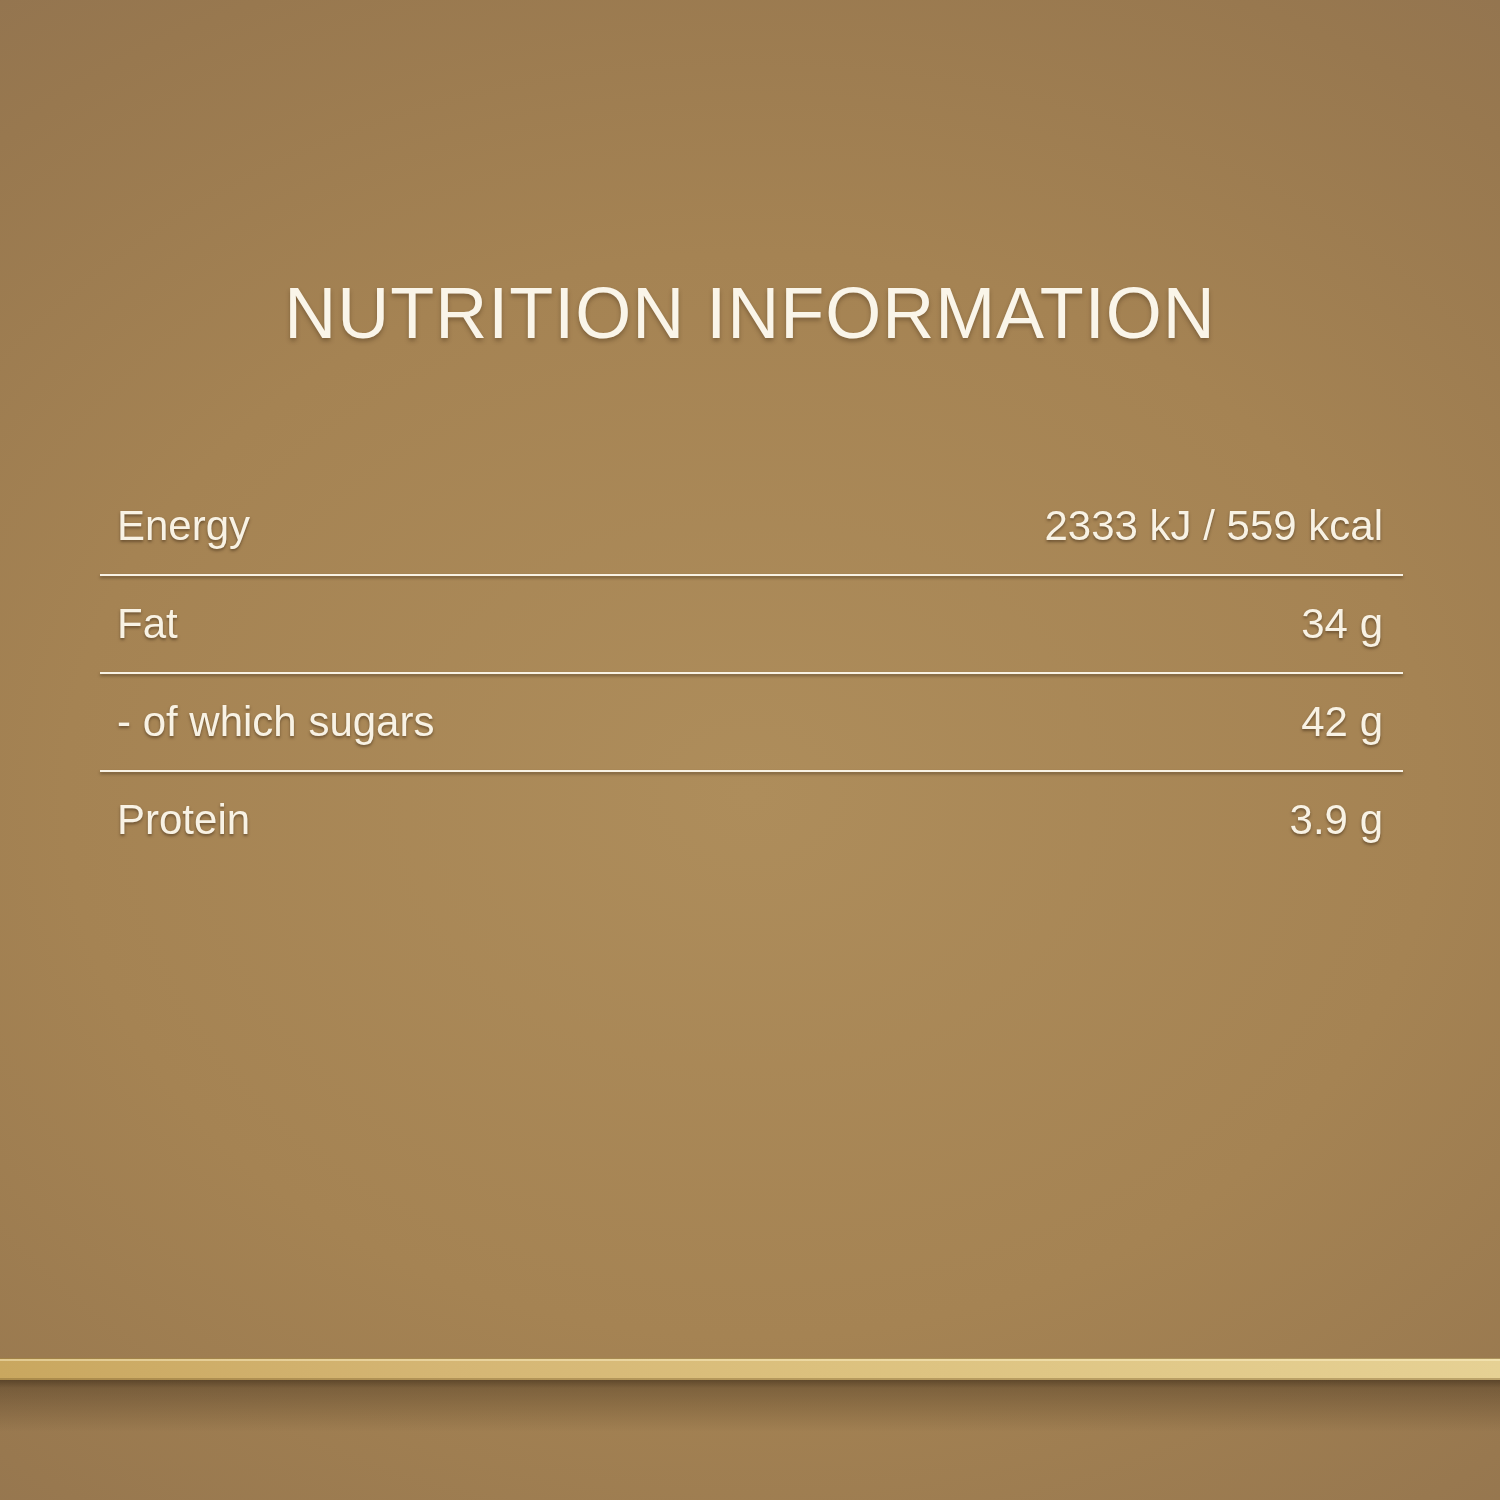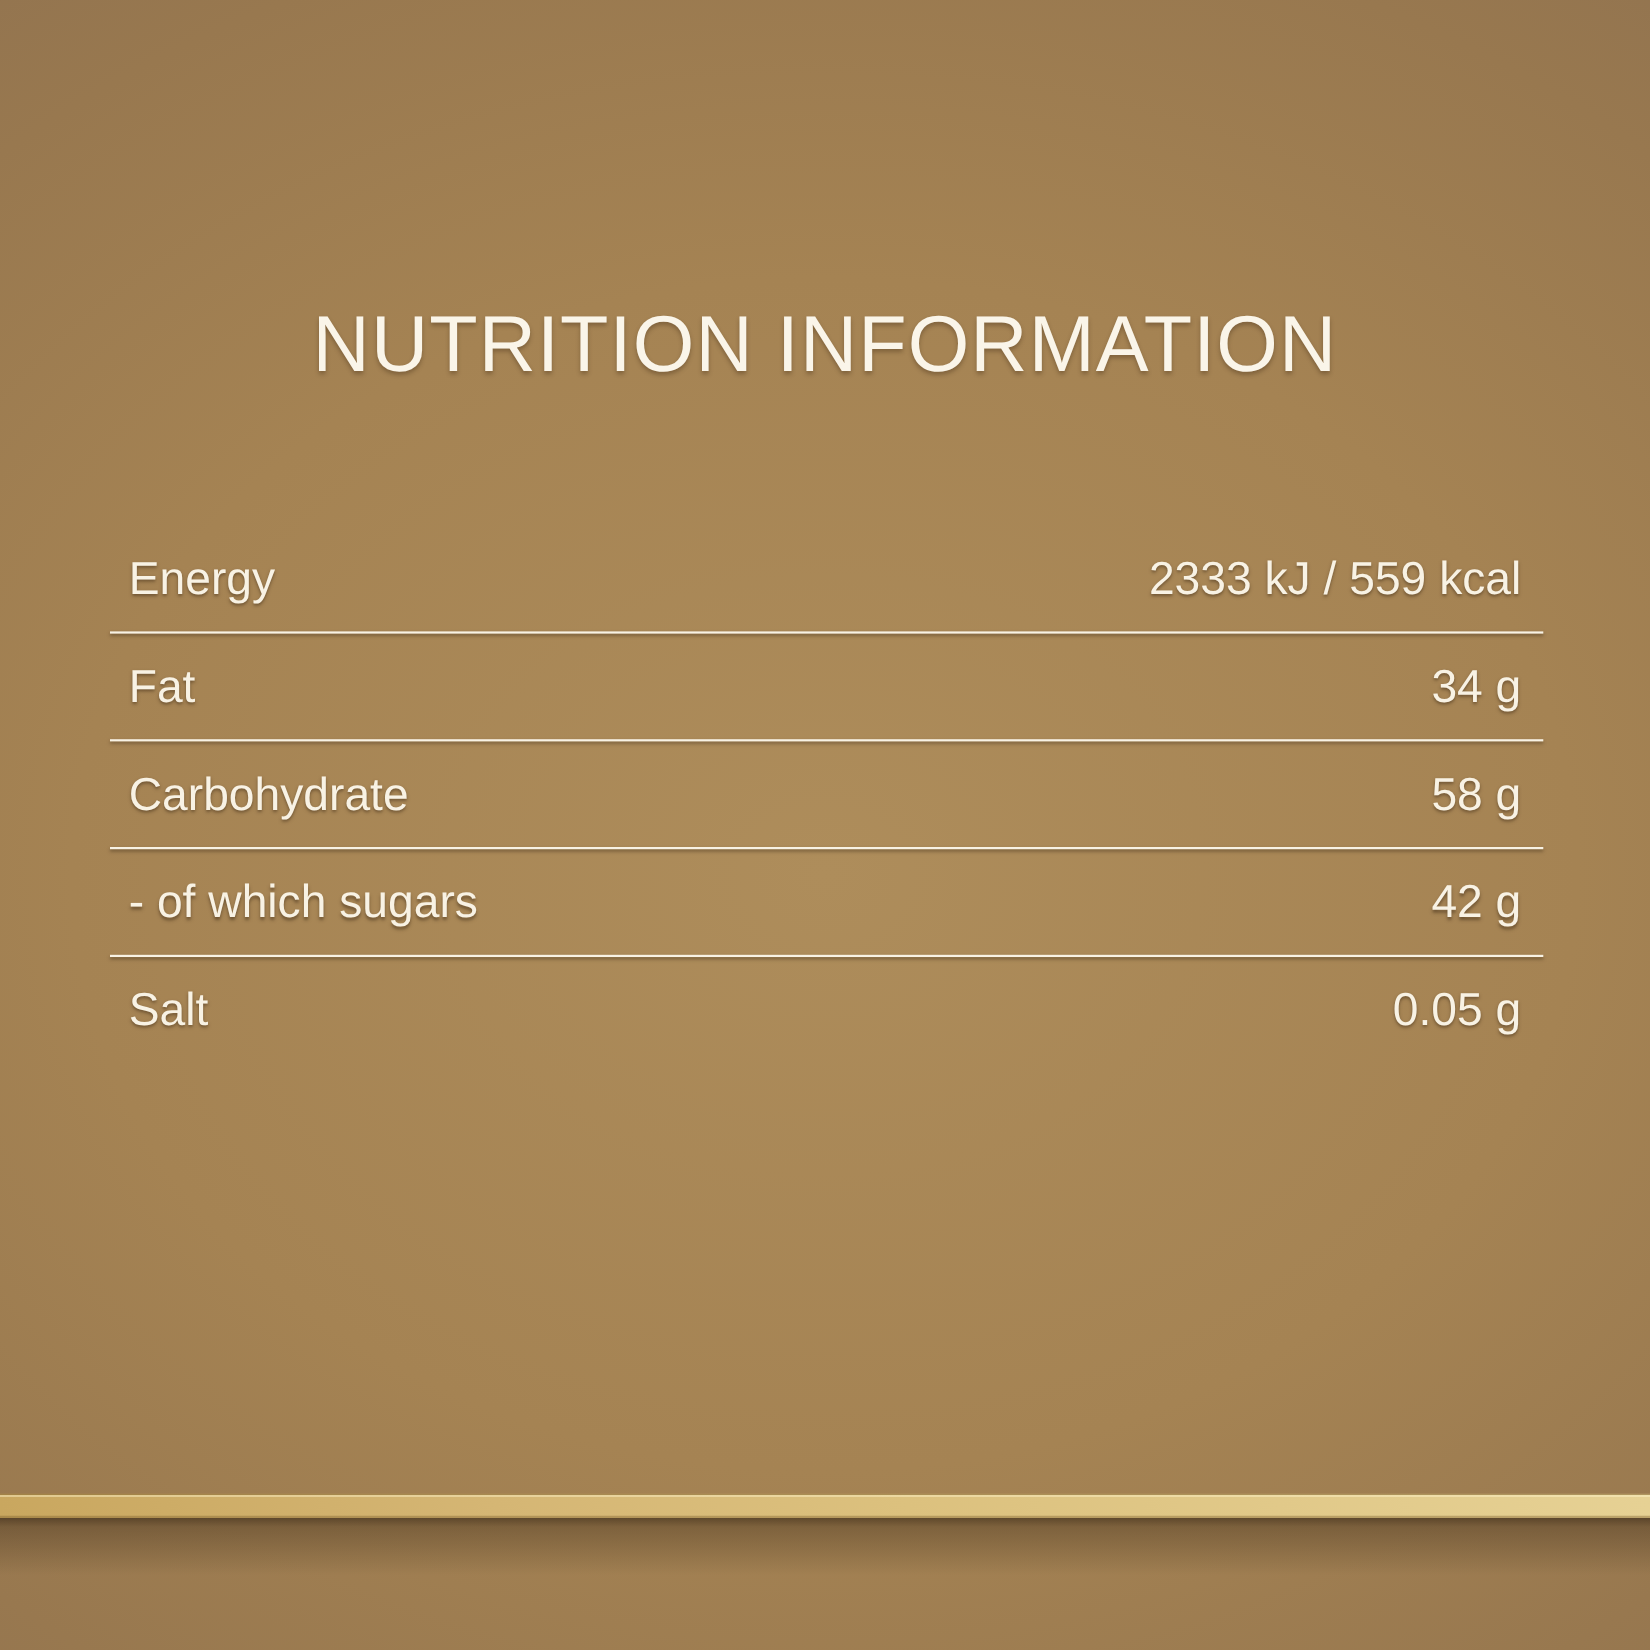--- a/index.html
+++ b/index.html
@@ -119,34 +119,30 @@
       <span class="label">Energy</span>
       <span class="value">2333 kJ / 559 kcal</span>
     </div>
 
     <div class="row">
       <span class="label">Fat</span>
       <span class="value">34 g</span>
     </div>
 
 
-    <div class="row">
-      <span class="label">Carbohydrate</span>
-      <span class="value">58 g</span>
-    </div>
 
     <div class="row">
       <span class="label">- of which sugars</span>
       <span class="value">42 g</span>
     </div>
 
+    <div class="row">
+      <span class="label">Protein</span>
+      <span class="value">3.9 g</span>
+    </div>
 
-    <div class="row">
-      <span class="label">Salt</span>
-      <span class="value">0.05 g</span>
-    </div>
 
   </div>
 
   <div class="gold-band"></div>
   <div class="band-shadow"></div>
 
 </div>
 
 </body></html>

